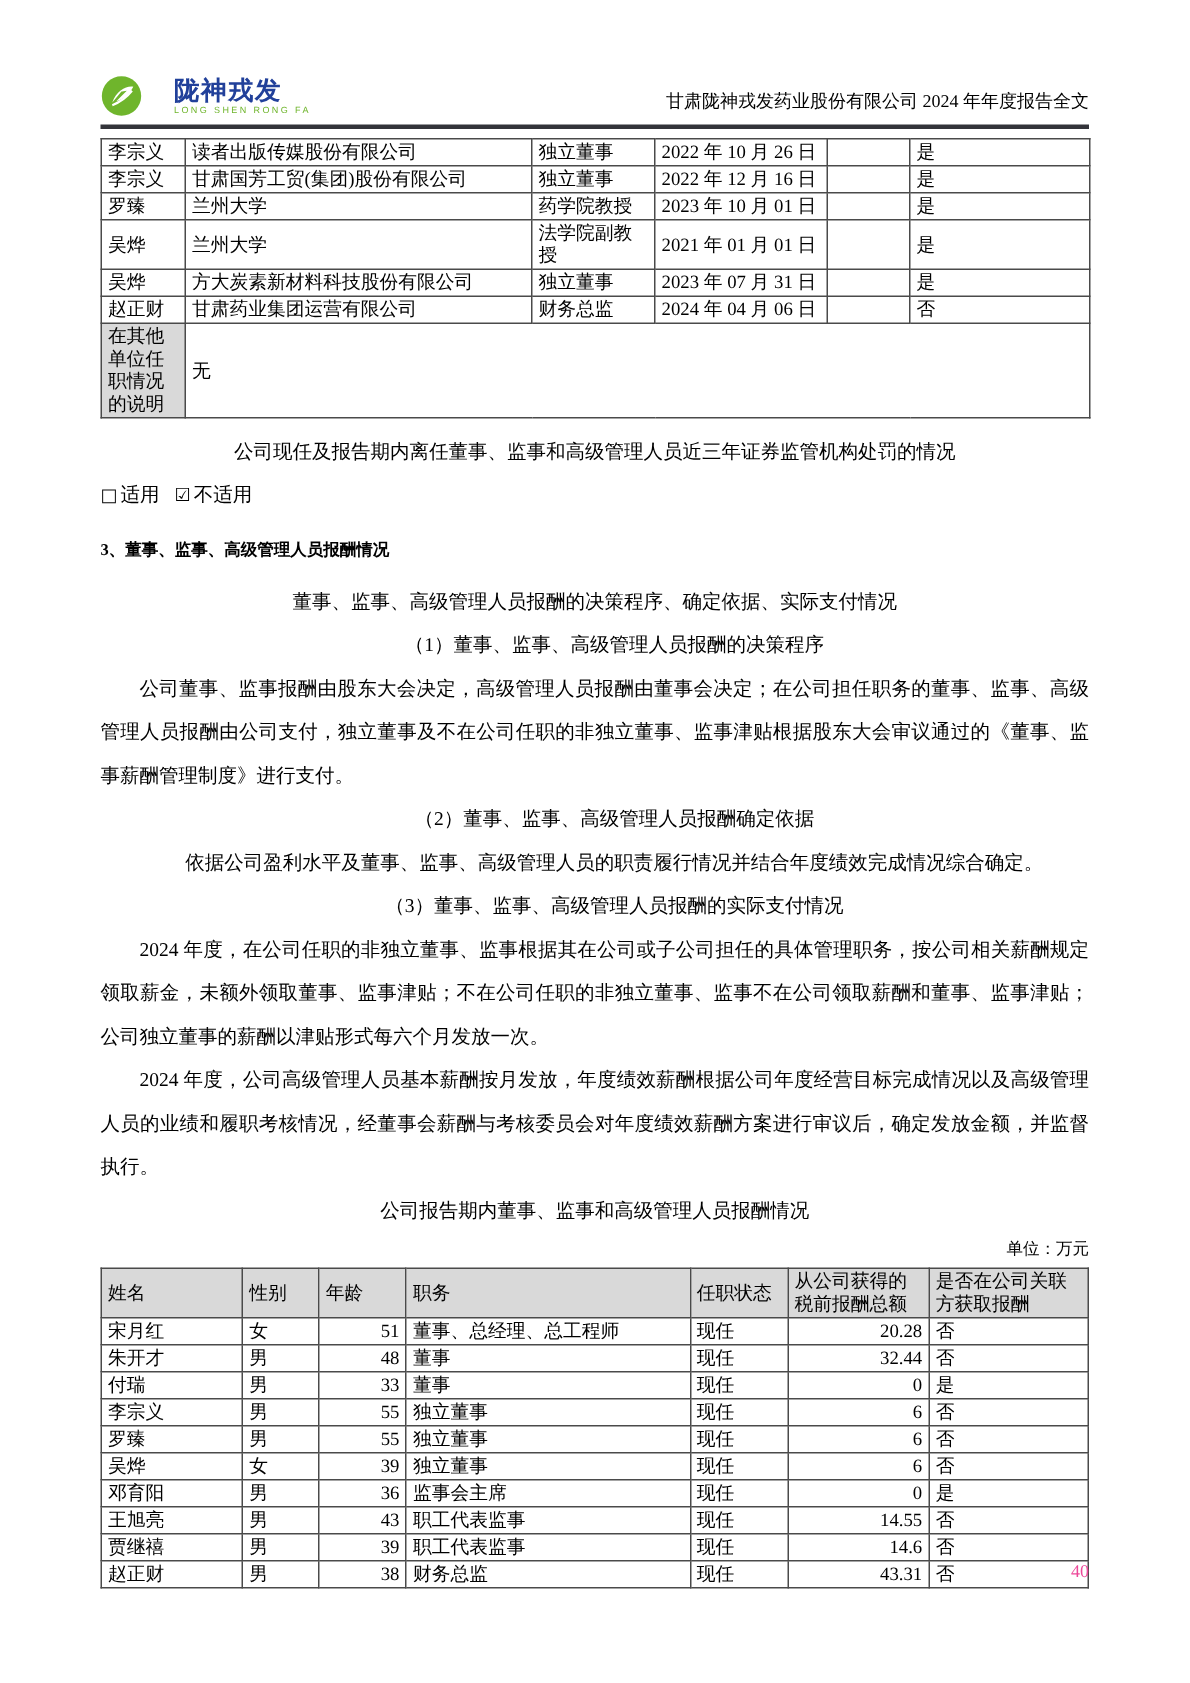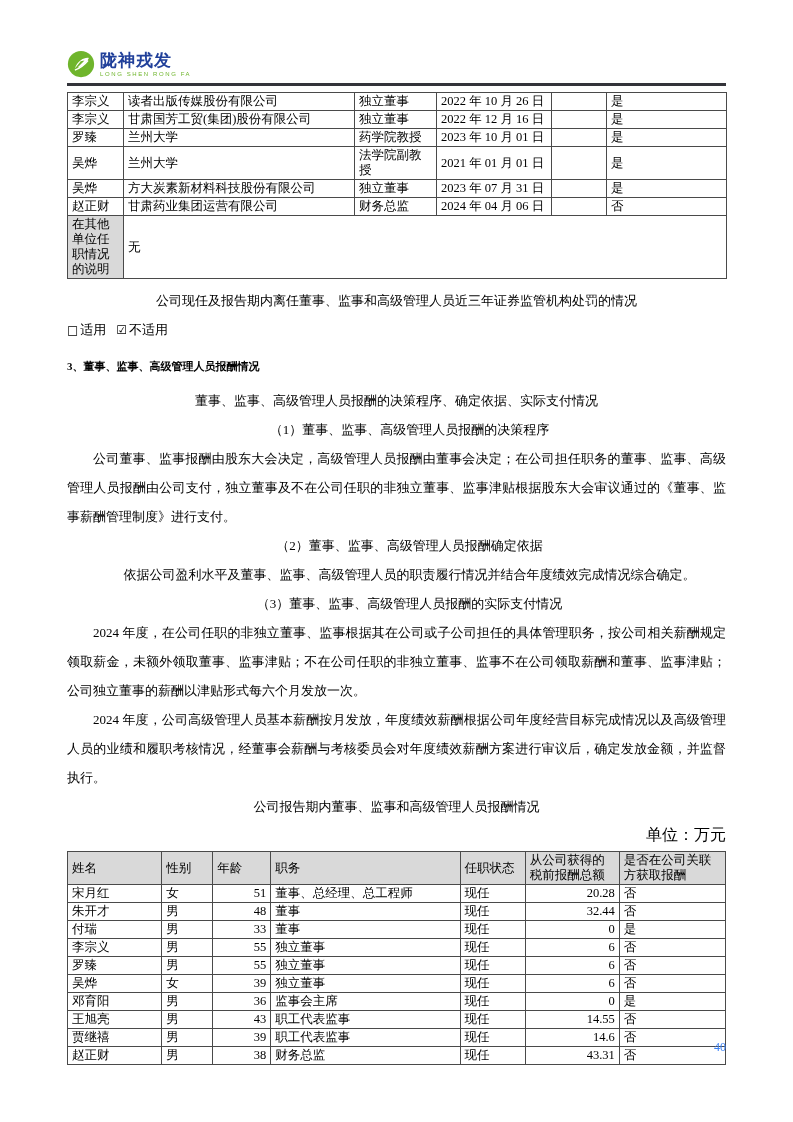--- a/index.html
+++ b/index.html
@@ -10,21 +10,21 @@
     margin: 0 auto;
     background: #ffffff;
     font-family: "Liberation Serif", "DejaVu Serif", serif;
     color: #000;
     overflow: hidden;
   }
   .content { position:absolute; left:67px; right:67px; top:0; }
 
   
   .hdr { display:flex; justify-content:space-between; align-items:flex-end; padding-top:50px; }
-  .logo { display:flex; align-items:center; gap:5px; }
+  .logo { display:flex; align-items:center; gap:21px; }
   .logo-mark { width:28px; height:28px; flex:0 0 auto; }
   .logo-text { display:flex; flex-direction:column; line-height:1; }
   .logo-cn { font-family:"Liberation Sans","DejaVu Sans",sans-serif; font-weight:bold; font-size:17px; color:#21409a; letter-spacing:1px; }
   .logo-en { font-family:"Liberation Sans","DejaVu Sans",sans-serif; font-size:6px; color:#6fb52c; letter-spacing:1.6px; margin-top:2px; }
   .hdr-title { font-size:12px; color:#000; padding-bottom:2px; }
   .hdr-rule { height:3px; background:#33343a; margin-top:5px; }
 
   
   table.tbl { border-collapse:collapse; width:100%; table-layout:fixed; }
   table.tbl td, table.tbl th {
@@ -42,46 +42,47 @@
   
   .para { font-size:13px; line-height:29px; margin:0; text-align:justify; }
   .para.noj { text-align:center; }
   .ind { text-indent:2em; }
   .gap-top { margin-top:7px; }
   .checkline { font-size:13px; line-height:29px; margin:0; }
   .checkline .box { font-family:"DejaVu Sans",sans-serif; font-size:12px; margin-right:2px; }
   .checkline .lbl2 { margin-left:10px; }
   h3.sec { font-size:11px; margin:14px 0 12px 0; font-weight:bold; }
 
-  .unit-line { font-size:16px; text-align:right; margin:4px 0 5px 0; }
+  .unit-line { font-size:11px; text-align:right; margin:4px 0 5px 0; }
 
   .tbl-comp th { background:#d9d9d9; text-align:center; height:22px; line-height:18px; padding:2px 4px; }
   .tbl-comp td { height:17px; }
   .tbl-comp td:nth-child(3), .tbl-comp td:nth-child(6) { text-align:right; }
 
-  .page-num { position:absolute; right:67px; top:1040px; font-size:12px; color:#3b82f6; }
+  .page-num { position:absolute; right:67px; top:1040px; font-size:12px; color:#ec4899; }
 </style>
 </head>
 <body>
 
 <div class="page">
   <div class="content">
 
     <div class="hdr">
       <div class="logo">
         <svg class="logo-mark" viewBox="0 0 32 32">
           <circle cx="16" cy="16" r="15" fill="#6fb52c"></circle>
           <path d="M9 21 C12 12, 20 8, 25 9 C22 15, 17 19, 12 20 L20 12 L14 13 L18 10 Z" fill="#ffffff"></path>
           <path d="M9 23 C14 21, 20 17, 24 12" stroke="#ffffff" stroke-width="1.6" fill="none"></path>
         </svg>
         <div class="logo-text">
           <span class="logo-cn">陇神戎发</span>
           <span class="logo-en">LONG SHEN RONG FA</span>
         </div>
       </div>
+      <div class="hdr-title">甘肃陇神戎发药业股份有限公司 2024 年年度报告全文</div>
     </div>
     <div class="hdr-rule"></div>
 
     <table class="tbl tbl-top">
       <colgroup>
         <col style="width:56px">
           <col style="width:231px">
           <col style="width:82px">
         <col style="width:115px">
           <col style="width:55px">

